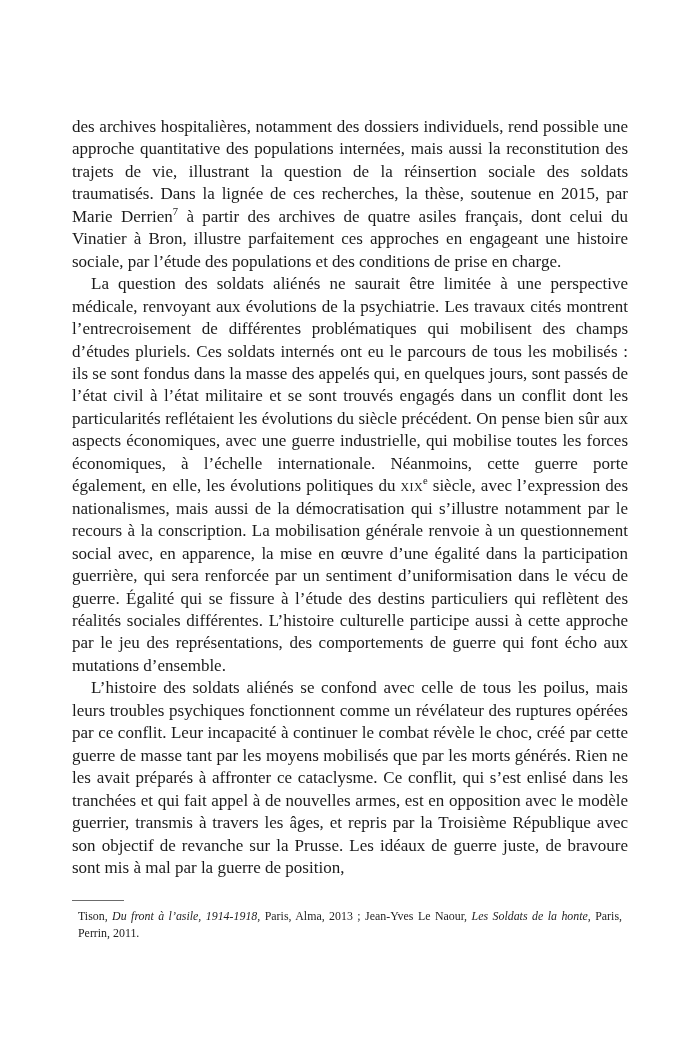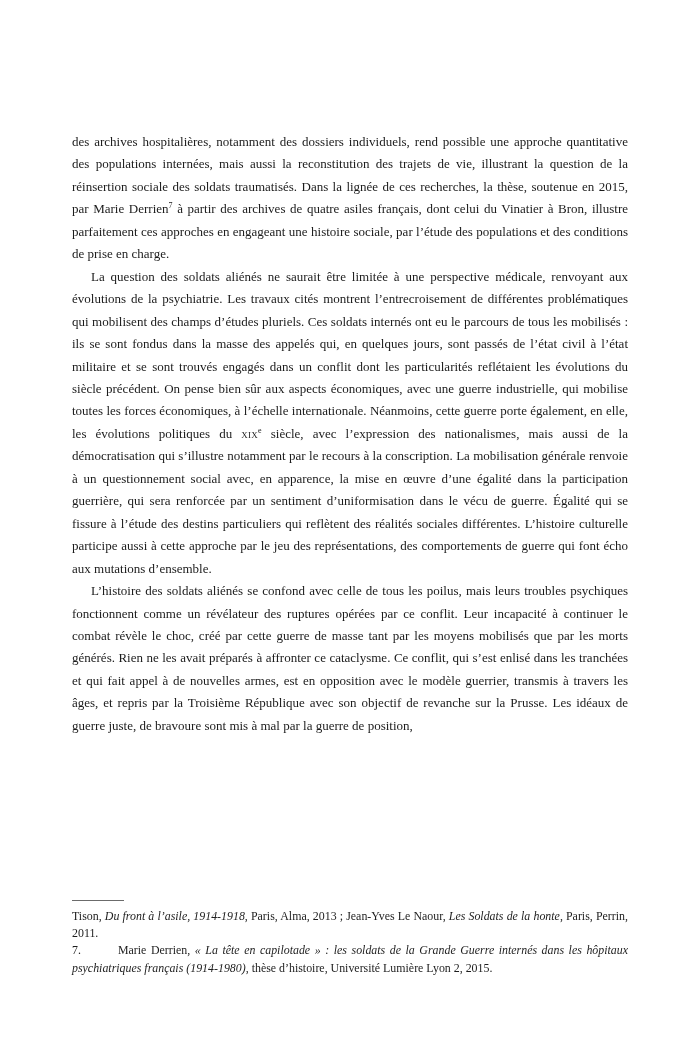--- a/index.html
+++ b/index.html
@@ -46,23 +46,23 @@
     font-variant: small-caps;
     text-transform: lowercase;
     font-size: 13.2px;
     letter-spacing: 0.07em;
   }
 
   
   .textblock {
     position: absolute;
     left: 72px;
-    top: 131px;
+    top: 116px;
     width: 556px;
-    font-size: 13px;
+    font-size: 17px;
     line-height: 22.45px;
     text-align: justify;
     text-justify: inter-word;
     hyphens: manual;
   }
   .textblock p {
     margin: 0;
     text-indent: 0;
   }
   .textblock p + p {
@@ -90,21 +90,21 @@
     text-align: justify;
     color: #1d1d1d;
   }
   .fn-rule {
     width: 52px;
     height: 0;
     border-top: 1px solid #6b6b6b;
     margin: 0 0 7px 0;
   }
   .footnotes p {
-    margin: 0;
+    margin: 6px;
   }
   .footnotes .fn-num {
     display: inline-block;
     width: 46px;
   }
   .footnotes i, .footnotes em {
     font-style: italic;
   }
 </style>
 </head>
@@ -115,16 +115,15 @@
 
   <div class="textblock">
     <p><span>des archives hospitalières, notamment des dossiers individuels, rend possible une approche quantitative des populations internées, mais aussi la reconstitution des trajets de vie, illustrant la question de la réinsertion sociale des soldats traumatisés. Dans la lignée de ces recherches, la thèse, soutenue en 2015, par Marie Derrien</span><sup>7</sup><span> à partir des archives de quatre asiles français, dont celui du Vinatier à Bron, illustre parfaitement ces approches en engageant une histoire sociale, par l’étude des populations et des conditions de prise en charge.</span></p>
     <p><span>La question des soldats aliénés ne saurait être limitée à une perspective médicale, renvoyant aux évolutions de la psychiatrie. Les travaux cités montrent l’entrecroisement de différentes problématiques qui mobilisent des champs d’études pluriels. Ces soldats internés ont eu le parcours de tous les mobilisés : ils se sont fondus dans la masse des appelés qui, en quelques jours, sont passés de l’état civil à l’état militaire et se sont trouvés engagés dans un conflit dont les particularités reflétaient les évolutions du siècle précédent. On pense bien sûr aux aspects économiques, avec une guerre industrielle, qui mobilise toutes les forces économiques, à l’échelle internationale. Néanmoins, cette guerre porte également, en elle, les évolutions politiques du </span><span class="sc">xix</span><sup>e</sup><span> siècle, avec l’expression des nationalismes, mais aussi de la démocratisation qui s’illustre notamment par le recours à la conscription. La mobilisation générale renvoie à un questionnement social avec, en apparence, la mise en œuvre d’une égalité dans la participation guerrière, qui sera renforcée par un sentiment d’uniformisation dans le vécu de guerre. Égalité qui se fissure à l’étude des destins particuliers qui reflètent des réalités sociales différentes. L’histoire culturelle participe aussi à cette approche par le jeu des représentations, des comportements de guerre qui font écho aux mutations d’ensemble.</span></p>
     <p><span>L’histoire des soldats aliénés se confond avec celle de tous les poilus, mais leurs troubles psychiques fonctionnent comme un révélateur des ruptures opérées par ce conflit. Leur incapacité à continuer le combat révèle le choc, créé par cette guerre de masse tant par les moyens mobilisés que par les morts générés. Rien ne les avait préparés à affronter ce cataclysme. Ce conflit, qui s’est enlisé dans les tranchées et qui fait appel à de nouvelles armes, est en opposition avec le modèle guerrier, transmis à travers les âges, et repris par la Troisième République avec son objectif de revanche sur la Prusse. Les idéaux de guerre juste, de bravoure sont mis à mal par la guerre de position,</span></p>
   </div>
 
   <div class="footnotes">
     <div class="fn-rule"></div>
     <p><span>Tison, </span><i>Du front à l’asile, 1914-1918</i><span>, Paris, Alma, 2013 ; Jean-Yves Le Naour, </span><i>Les Soldats de la honte</i><span>, Paris, Perrin, 2011.</span></p>
-    <p><span class="fn-num">7.</span><span><span>Marie Derrien, </span><i>« La tête en capilotade » : les soldats de la Grande Guerre internés dans les hôpitaux psychiatriques français (1914-1980)</i><span>, thèse d’histoire, Université Lumière Lyon 2, 2015.</span></span></p>
   </div>
 
 </div>
 
 </body></html>

